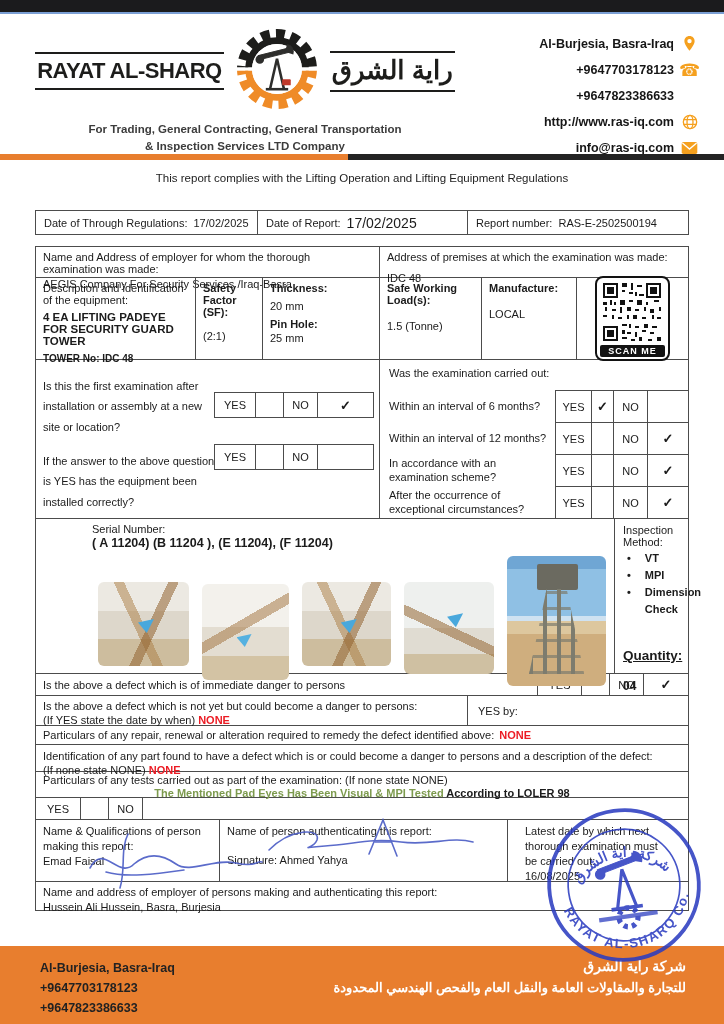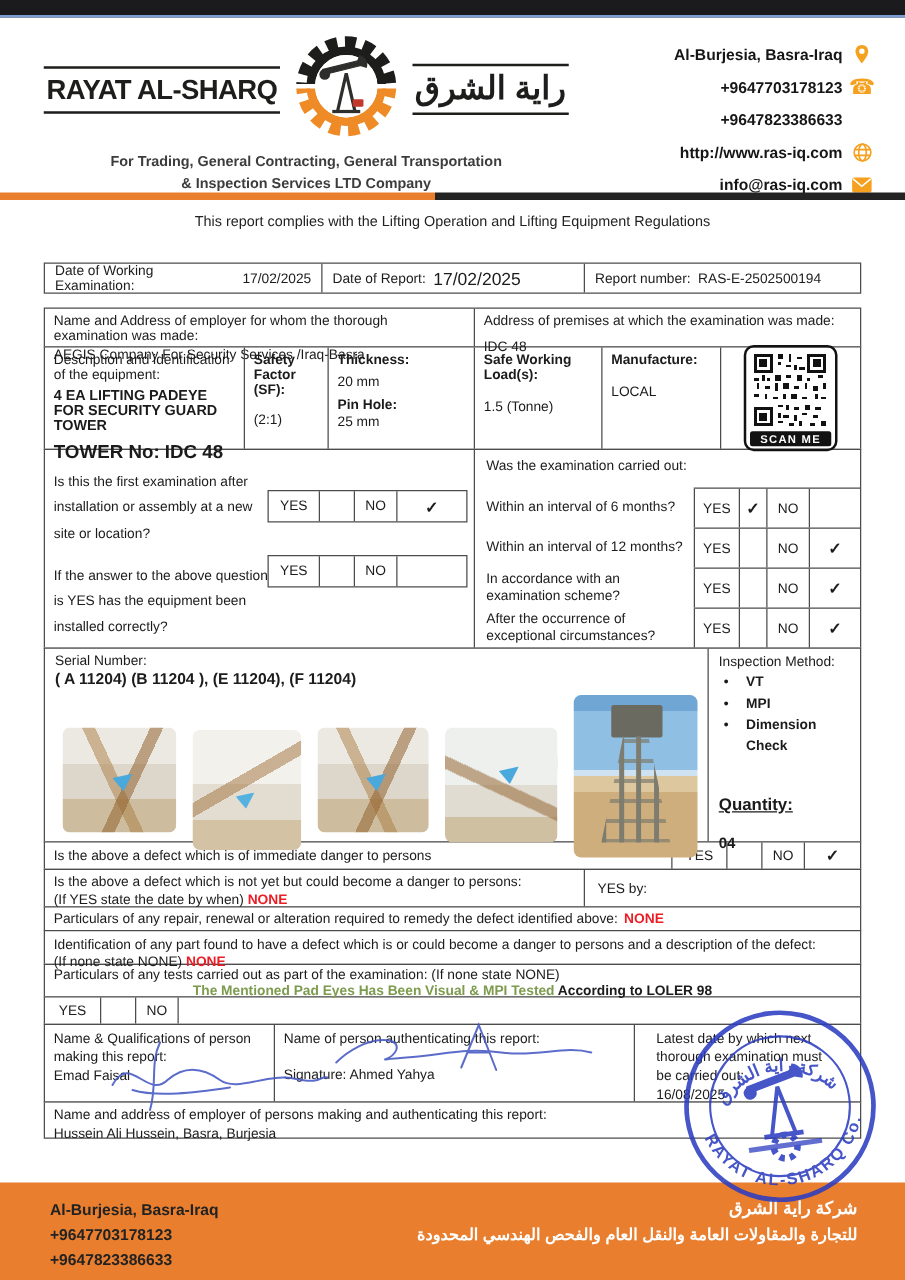--- a/index.html
+++ b/index.html
@@ -80,21 +80,21 @@
   .c-exright { flex:1; display:flex; flex-direction:column; }
   .ex-head { padding:7px 0 0 9px; height:30px; }
   .exr { display:flex; flex:1; }
   .exr .q { flex:1; display:flex; align-items:center; padding-left:9px; line-height:1.3; }
   .exr .cells { display:flex; border-top:1px solid #4c4c4c; }
   .exr .yc { border-left:1px solid #4c4c4c; display:flex; align-items:center; justify-content:center; }
   .ex-yes { width:36px; } .ex-c1 { width:22px; } .ex-no { width:34px; } .ex-c2 { width:41px; }
 
   
   .t-serial { height:156px; }
-  .c-serial { width:530px; padding:4px 8px; position:relative; }
+  .c-serial { width:530px; padding:4px 8px; position:relative;margin-left:48px; }
   .serial-val { font-weight:bold; font-size:12.5px; margin-top:1px; }
   .photos { display:flex; gap:13px; align-items:flex-start; margin-top:4px; padding-left:6px; }
   .photo { border-radius:6px; position:relative; overflow:hidden; }
   .wood { background:
       linear-gradient(115deg, rgba(0,0,0,0) 54%, rgba(146,99,48,.55) 54% 62%, rgba(0,0,0,0) 62%),
       linear-gradient(245deg, rgba(0,0,0,0) 50%, rgba(170,124,66,.5) 50% 58%, rgba(0,0,0,0) 58%),
       linear-gradient(180deg, #ece9e2 0 35%, #ddd7cb 35% 68%, #cdbd9e 68% 100%); }
   .wood::after { content:""; position:absolute; left:44%; top:44%; width:16px; height:14px;
       background:#49a8dc; clip-path:polygon(0 25%, 100% 0, 55% 100%); }
   .p1 { width:92px; height:84px; margin-top:28px; }
@@ -255,21 +255,21 @@
   </div>
 
   <div class="title-block">
     <div class="title-sub">This report complies with the Lifting Operation and Lifting Equipment Regulations</div>
   </div>
 
   <div class="content">
 
     <div class="trow t-dates first">
       <div class="cell c-date1">
-        <span>Date of Working Examination:</span>
+        <span>Date of Through Regulations:</span>
         <span>17/02/2025</span>
       </div>
       <div class="cell c-date2">
         <span>Date of Report:</span>
         <span class="report-val">17/02/2025</span>
       </div>
       <div class="cell c-date3">
         <span>Report number:</span>
         <span>RAS-E-2502500194</span>
       </div>
@@ -283,21 +283,21 @@
       <div class="cell c-premises pad">
         <div>Address of premises at which the examination was made:</div>
         <div class="val" style="margin-top:9px;">IDC 48</div>
       </div>
     </div>
 
     <div class="trow t-equip">
       <div class="cell c-desc pad">
         <div>Description and identification of the equipment:</div>
         <div class="bold" style="margin-top:5px; font-size:11.5px;">4 EA LIFTING PADEYE FOR SECURITY GUARD TOWER</div>
-        <div class="bold" style="margin-top:6px; font-size:15px;">TOWER No: IDC 48</div>
+        <div class="bold" style="margin-top:6px; font-size:10px;">TOWER No: IDC 48</div>
       </div>
       <div class="cell c-sf pad">
         <div class="lab">Safety Factor (SF):</div>
         <div style="margin-top:12px;">(2:1)</div>
       </div>
       <div class="cell c-th pad">
         <div class="lab">Thickness:</div>
         <div style="margin-top:6px;">20 mm</div>
         <div class="lab" style="margin-top:6px;">Pin Hole:</div>
         <div style="margin-top:2px;">25 mm</div>

